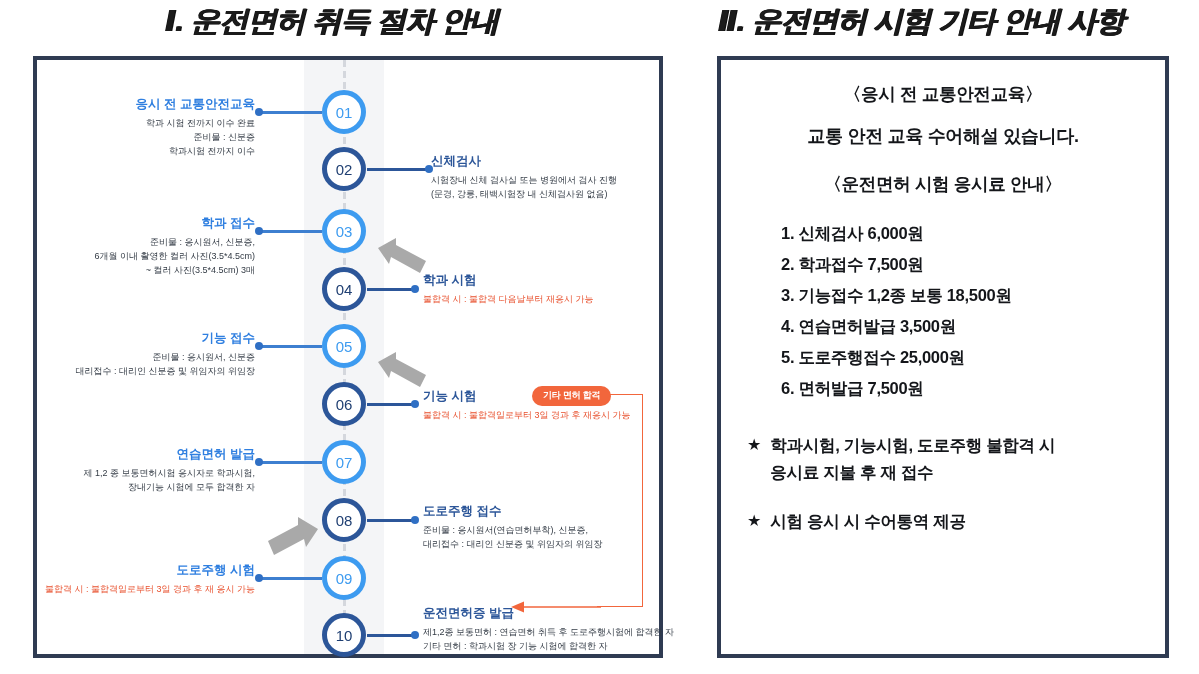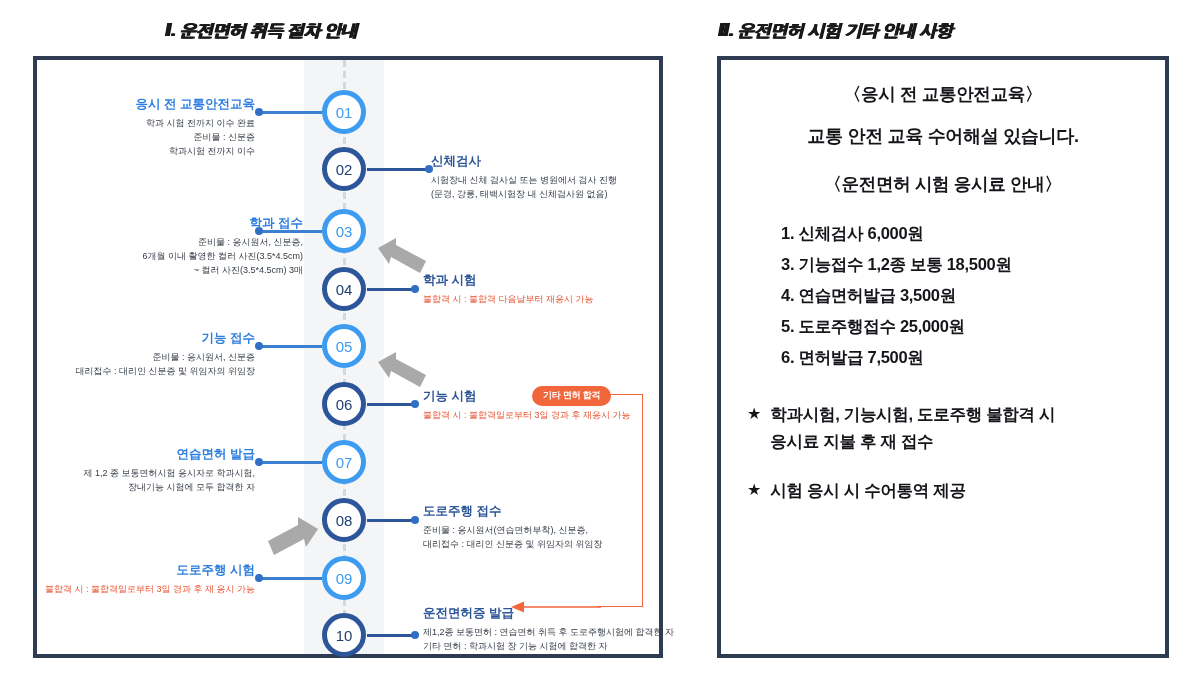--- a/index.html
+++ b/index.html
@@ -25,21 +25,21 @@
     position: relative;
     height: 50px;
   }
   .head-left { width: 700px; }
   .head-right { width: 499px; }
 
   .title {
     font-weight: bold;
     font-style: italic;
     color: #1b1b1b;
-    font-size: 17px;
+    font-size: 29px;
     letter-spacing: -0.5px;
     position: absolute;
     bottom: 8px;
     white-space: nowrap;
     text-shadow: 1.2px 0 0 #111, -0.4px 0 0 #111;
   }
   .head-left .title { left: 165px; }
   .head-right .title { left: 18px; }
 
   
@@ -284,21 +284,21 @@
   <div class="stem dark" style="left:330px; top:574px; width:48px;"></div>
   <div class="dot" style="left:374px; top:571px;"></div>
 
   <div class="blk l" style="left:20px; top:36px; width:198px;">
     <div class="hd">응시 전 교통안전교육</div>
     <div class="ln">학과 시험 전까지 이수 완료</div>
     <div class="ln">준비물 : 신분증</div>
     <div class="ln">학과시험 전까지 이수</div>
   </div>
 
-  <div class="blk l" style="left:0px; top:155px; width:218px;margin-left:48px;">
+  <div class="blk l" style="left:0px; top:155px; width:218px;">
     <div class="hd">학과 접수</div>
     <div class="ln">준비물 : 응시원서, 신분증,</div>
     <div class="ln">6개월 이내 촬영한 컬러 사진(3.5*4.5cm)</div>
     <div class="ln">~ 컬러 사진(3.5*4.5cm) 3매</div>
   </div>
 
   <div class="blk l" style="left:0px; top:270px; width:218px;">
     <div class="hd">기능 접수</div>
     <div class="ln">준비물 : 응시원서, 신분증</div>
     <div class="ln">대리접수 : 대리인 신분증 및 위임자의 위임장</div>
@@ -371,20 +371,21 @@
 
 <div class="panel-right">
   <div class="rp-inner">
     <div class="rp-center">〈응시 전 교통안전교육〉</div>
     <div class="rp-center sub">교통 안전 교육 수어해설 있습니다.</div>
 
     <div class="rp-head2">〈운전면허 시험 응시료 안내〉</div>
 
     <ul class="fee-list">
       <li>1. 신체검사 6,000원</li>
+      <li>2. 학과접수 7,500원</li>
       <li>3. 기능접수 1,2종 보통 18,500원</li>
       <li>4. 연습면허발급 3,500원</li>
       <li>5. 도로주행접수 25,000원</li>
       <li>6. 면허발급 7,500원</li>
     </ul>
 
     <div class="star-notes">
       <div class="star-row">
         <span class="star-glyph">★</span>
         <span class="star-text">

